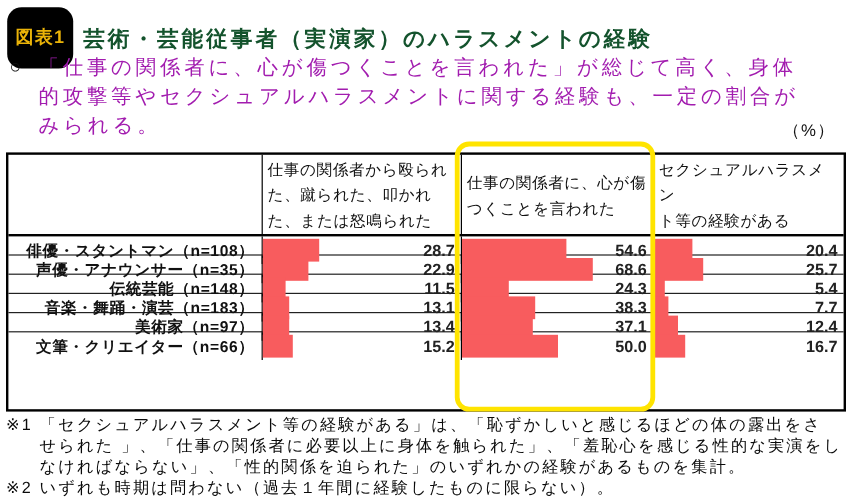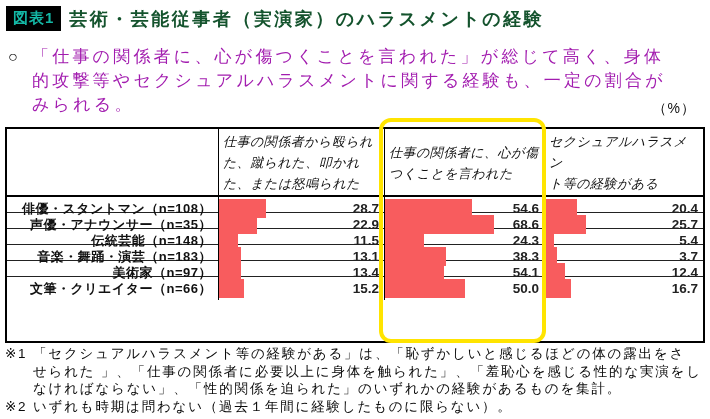--- a/index.html
+++ b/index.html
@@ -3,34 +3,34 @@
 <meta charset="utf-8">
 <style>
   html,body{margin:0;padding:0;background:#fff;}
   .page{
     position:relative;width:710px;height:419px;background:#ffffff;
     font-family:"Liberation Sans","DejaVu Sans",sans-serif;color:#111;
     overflow:hidden;
   }
   
   .fig-header{position:absolute;left:6px;top:6px;display:flex;align-items:center;}
-  .badge{background:#000;color:#14b8a6;font-weight:bold;font-size:15px;
-    padding:3px 7px;letter-spacing:1px;margin-right:8px;}
+  .badge{background:#000;color:#eab308;font-weight:bold;font-size:15px;
+    padding:16px 7px;letter-spacing:1px;margin-right:8px;border-radius:12px;}
   .title{font-weight:bold;font-size:18px;letter-spacing:2.5px;color:#14532d;}
   
   .lead{position:absolute;left:8px;top:45px;width:696px;display:flex;}
   .marker{width:24px;font-size:16px;line-height:24px;flex:0 0 24px;}
   .lead-text{flex:1;font-size:17px;line-height:24px;letter-spacing:3.2px;
     white-space:pre-line;color:#a21caf;}
   .unit{position:absolute;right:14px;top:100px;font-size:14px;letter-spacing:1px;}
   
   .table{position:absolute;left:5px;top:127px;width:700px;height:216px;
     box-sizing:border-box;border:2px solid #000;background:#fff;}
   .thead{display:grid;grid-template-columns:211px 166px 160px 159px;
-    height:68px;box-sizing:border-box;border-bottom:2px solid #000;font-style:italic;}
+    height:68px;box-sizing:border-box;border-bottom:2px solid #000;}
   .th{box-sizing:border-box;display:flex;align-items:center;
     padding:2px 4px;font-size:13px;line-height:21px;letter-spacing:0.5px;
     white-space:pre-line;color:#111;}
   .th + .th{border-left:1px solid #000;}
   .trow{display:grid;grid-template-columns:211px 166px 160px 159px;
     height:16px;box-sizing:border-box;border-bottom:1px solid #222;font-weight:bold;}
   .trow:last-child{border-bottom:none;}
   .cell{box-sizing:border-box;position:relative;}
   .cell.label{text-align:right;padding-right:6px;font-size:13px;
     line-height:23px;letter-spacing:0.5px;white-space:nowrap;}
@@ -128,32 +128,32 @@
           <div class="cell bar-cell">
             <div class="bar" style="width: 13.1%; background: rgb(248, 92, 94);"></div>
             <span class="val">13.1</span>
           </div>
           <div class="cell bar-cell">
             <div class="bar" style="width: 38.3%; background: rgb(248, 92, 94);"></div>
             <span class="val">38.3</span>
           </div>
           <div class="cell bar-cell">
             <div class="bar" style="width: 7.7%; background: rgb(248, 92, 94);"></div>
-            <span class="val">3.7</span>
+            <span class="val">7.7</span>
           </div>
         </div>
         <div class="trow">
           <div class="cell label">美術家（n=97）</div>
           <div class="cell bar-cell">
             <div class="bar" style="width: 13.4%; background: rgb(248, 92, 94);"></div>
             <span class="val">13.4</span>
           </div>
           <div class="cell bar-cell">
             <div class="bar" style="width: 37.1%; background: rgb(248, 92, 94);"></div>
-            <span class="val">54.1</span>
+            <span class="val">37.1</span>
           </div>
           <div class="cell bar-cell">
             <div class="bar" style="width: 12.4%; background: rgb(248, 92, 94);"></div>
             <span class="val">12.4</span>
           </div>
         </div>
         <div class="trow">
           <div class="cell label">文筆・クリエイター（n=66）</div>
           <div class="cell bar-cell">
             <div class="bar" style="width: 15.2%; background: rgb(248, 92, 94);"></div>

